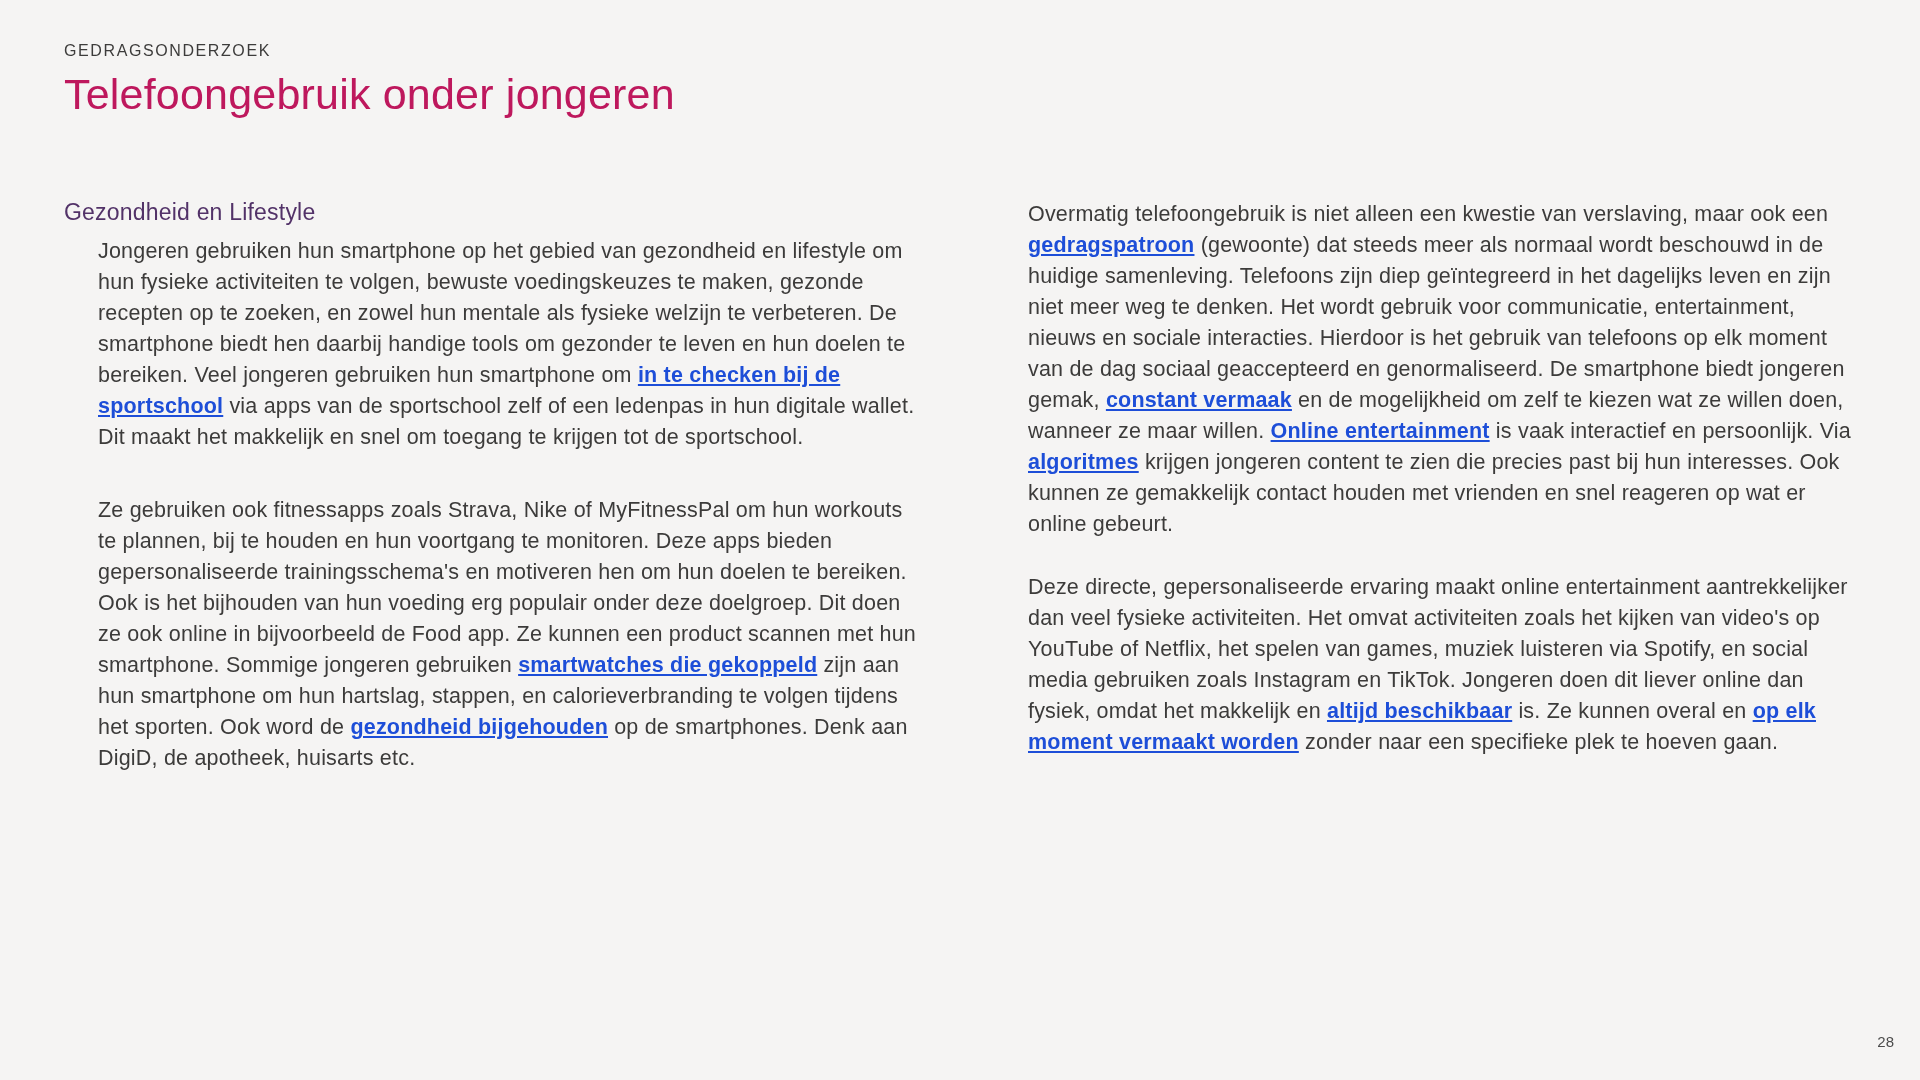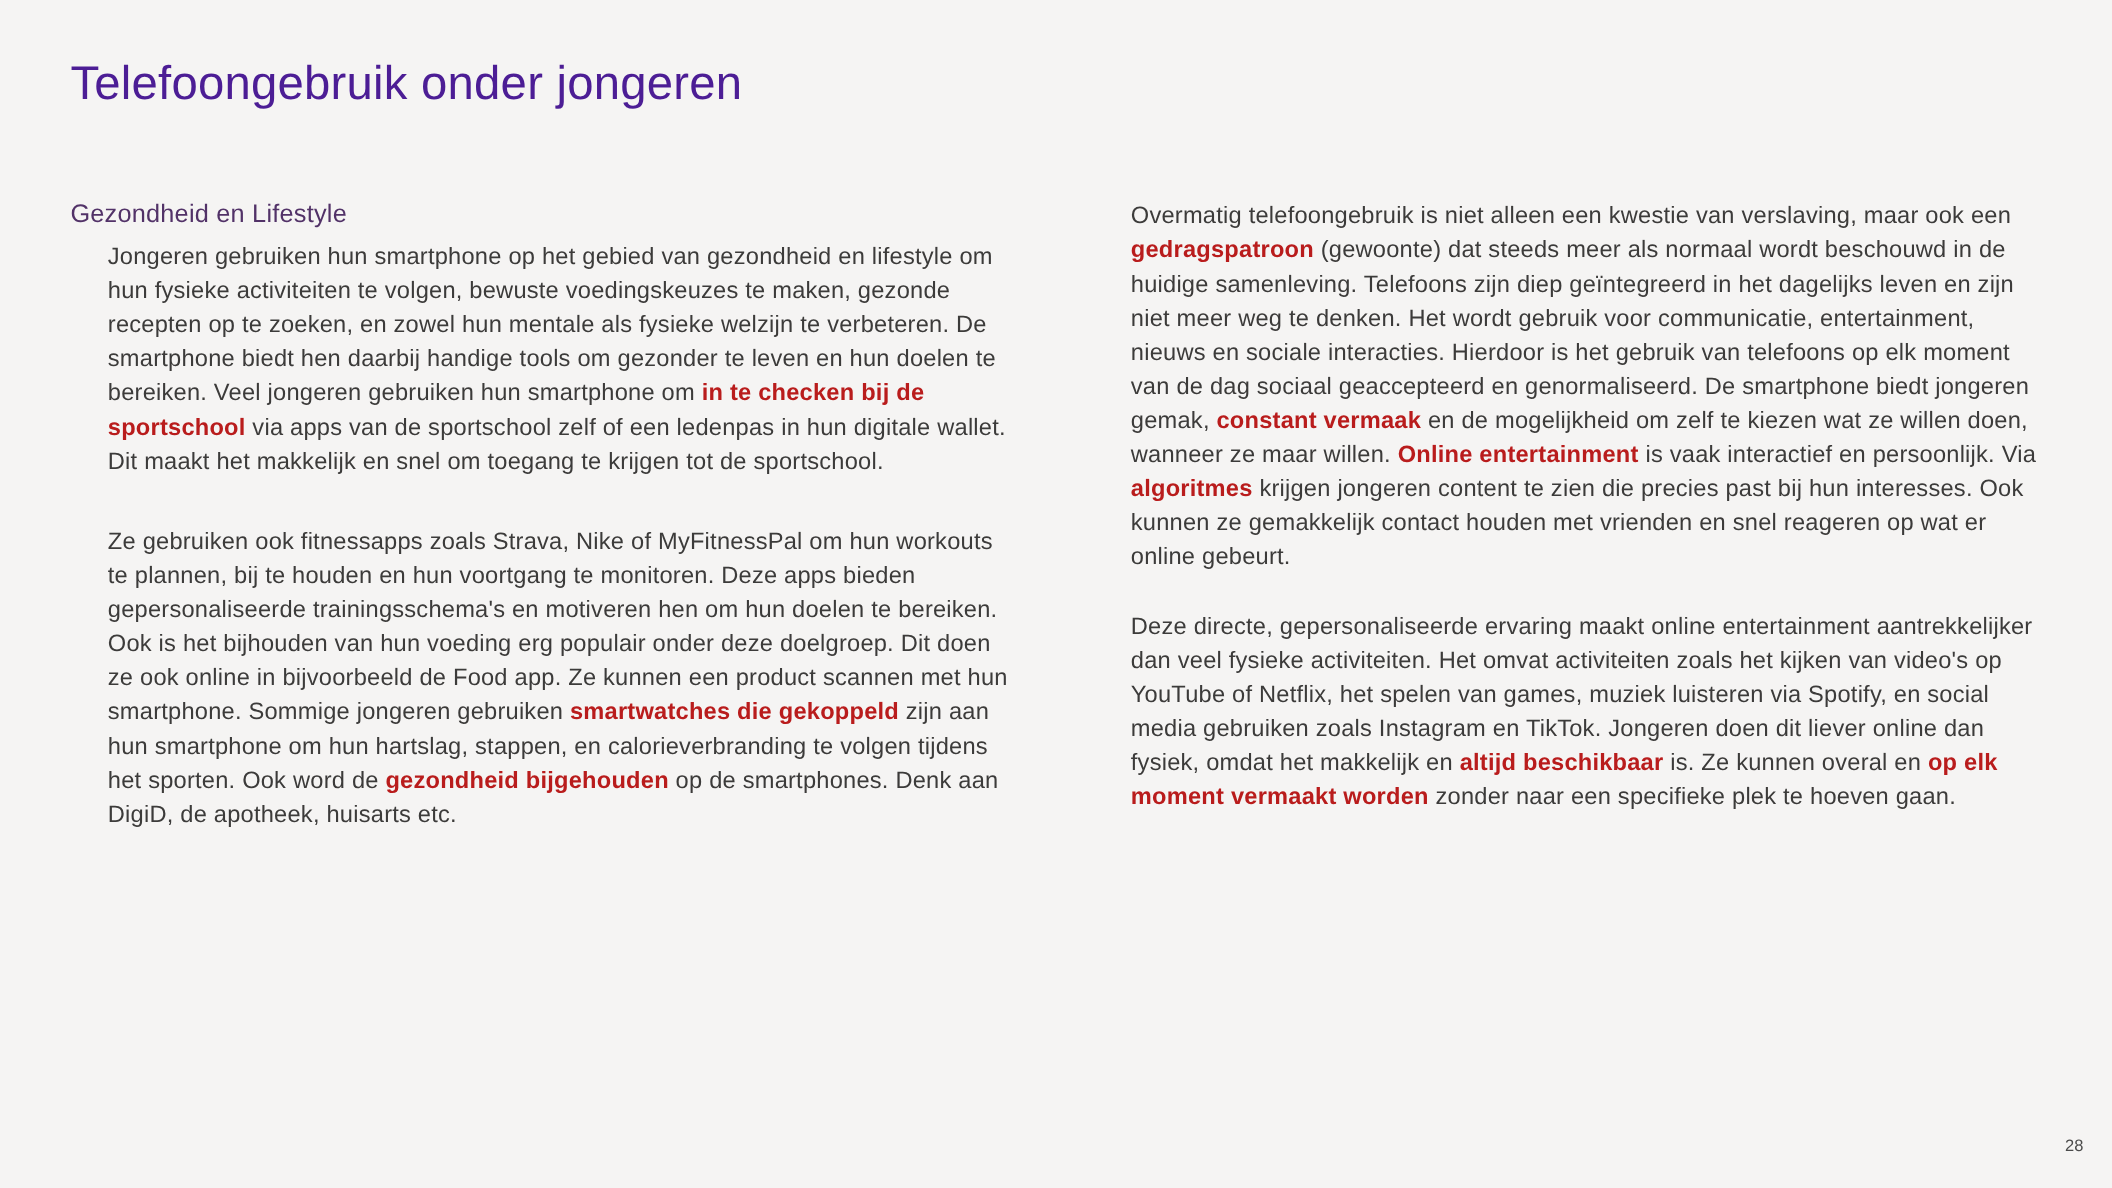--- a/index.html
+++ b/index.html
@@ -22,21 +22,21 @@
   .eyebrow {
     font-size: 16px;
     letter-spacing: 1.6px;
     color: #3d3c3b;
     font-weight: 400;
   }
   .page-title {
     font-size: 43px;
     font-weight: 400;
     letter-spacing: 0.2px;
-    color: #4c1d95;
+    color: #be185d;
     margin-top: 10px;
   }
   .columns {
     margin-top: 80px;
     display: grid;
     grid-template-columns: 1fr 1fr;
     column-gap: 68px;
     align-items: start;
   }
   .col-heading {
@@ -48,33 +48,34 @@
   }
   .col-body p {
     font-size: 21.5px;
     line-height: 31px;
     letter-spacing: 0.2px;
     color: var(--text);
     margin-left: 34px;
   }
   .col-body p + p { margin-top: 42px; }
   section[data-name="column-verslaving"] .col-body p + p { margin-top: 32px; }
-  .col-body strong { font-weight: 700; color: #b91c1c; }
+  .col-body strong { font-weight: 700; color: #1d4ed8; text-decoration: underline; }
   .page-number {
     position: absolute;
     right: 26px;
     bottom: 30px;
     font-size: 15px;
     color: var(--muted);
   }
 </style>
 </head>
 <body data-name="slide-page">
 
 <header data-name="slide-header">
+  <div class="eyebrow" data-name="eyebrow-label">GEDRAGSONDERZOEK</div>
   <h1 class="page-title" data-name="page-title">Telefoongebruik onder jongeren</h1>
 </header>
 
 <main class="columns" data-name="content-columns">
   <section data-name="column-gezondheid">
     <h2 class="col-heading" data-name="section-heading-gezondheid">Gezondheid en Lifestyle</h2>
     <div class="col-body" data-name="section-body-gezondheid">
         <p data-name="paragraph"><span data-name="text-run">Jongeren gebruiken hun smartphone op het gebied van gezondheid en lifestyle om hun fysieke activiteiten te volgen, bewuste voedingskeuzes te maken, gezonde recepten op te zoeken, en zowel hun mentale als fysieke welzijn te verbeteren. De smartphone biedt hen daarbij handige tools om gezonder te leven en hun doelen te bereiken. Veel jongeren gebruiken hun smartphone om </span><strong data-name="bold-text">in te checken bij de sportschool</strong><span data-name="text-run"> via apps van de sportschool zelf of een ledenpas in hun digitale wallet. Dit maakt het makkelijk en snel om toegang te krijgen tot de sportschool.</span></p>
         <p data-name="paragraph"><span data-name="text-run">Ze gebruiken ook fitnessapps zoals Strava, Nike of MyFitnessPal om hun workouts te plannen, bij te houden en hun voortgang te monitoren. Deze apps bieden gepersonaliseerde trainingsschema's en motiveren hen om hun doelen te bereiken. Ook is het bijhouden van hun voeding erg populair onder deze doelgroep. Dit doen ze ook online in bijvoorbeeld de Food app. Ze kunnen een product scannen met hun smartphone. Sommige jongeren gebruiken </span><strong data-name="bold-text">smartwatches die gekoppeld</strong><span data-name="text-run"> zijn aan hun smartphone om hun hartslag, stappen, en calorieverbranding te volgen tijdens het sporten. Ook word de </span><strong data-name="bold-text">gezondheid bijgehouden</strong><span data-name="text-run"> op de smartphones. Denk aan DigiD, de apotheek, huisarts etc.</span></p>
       </div>

